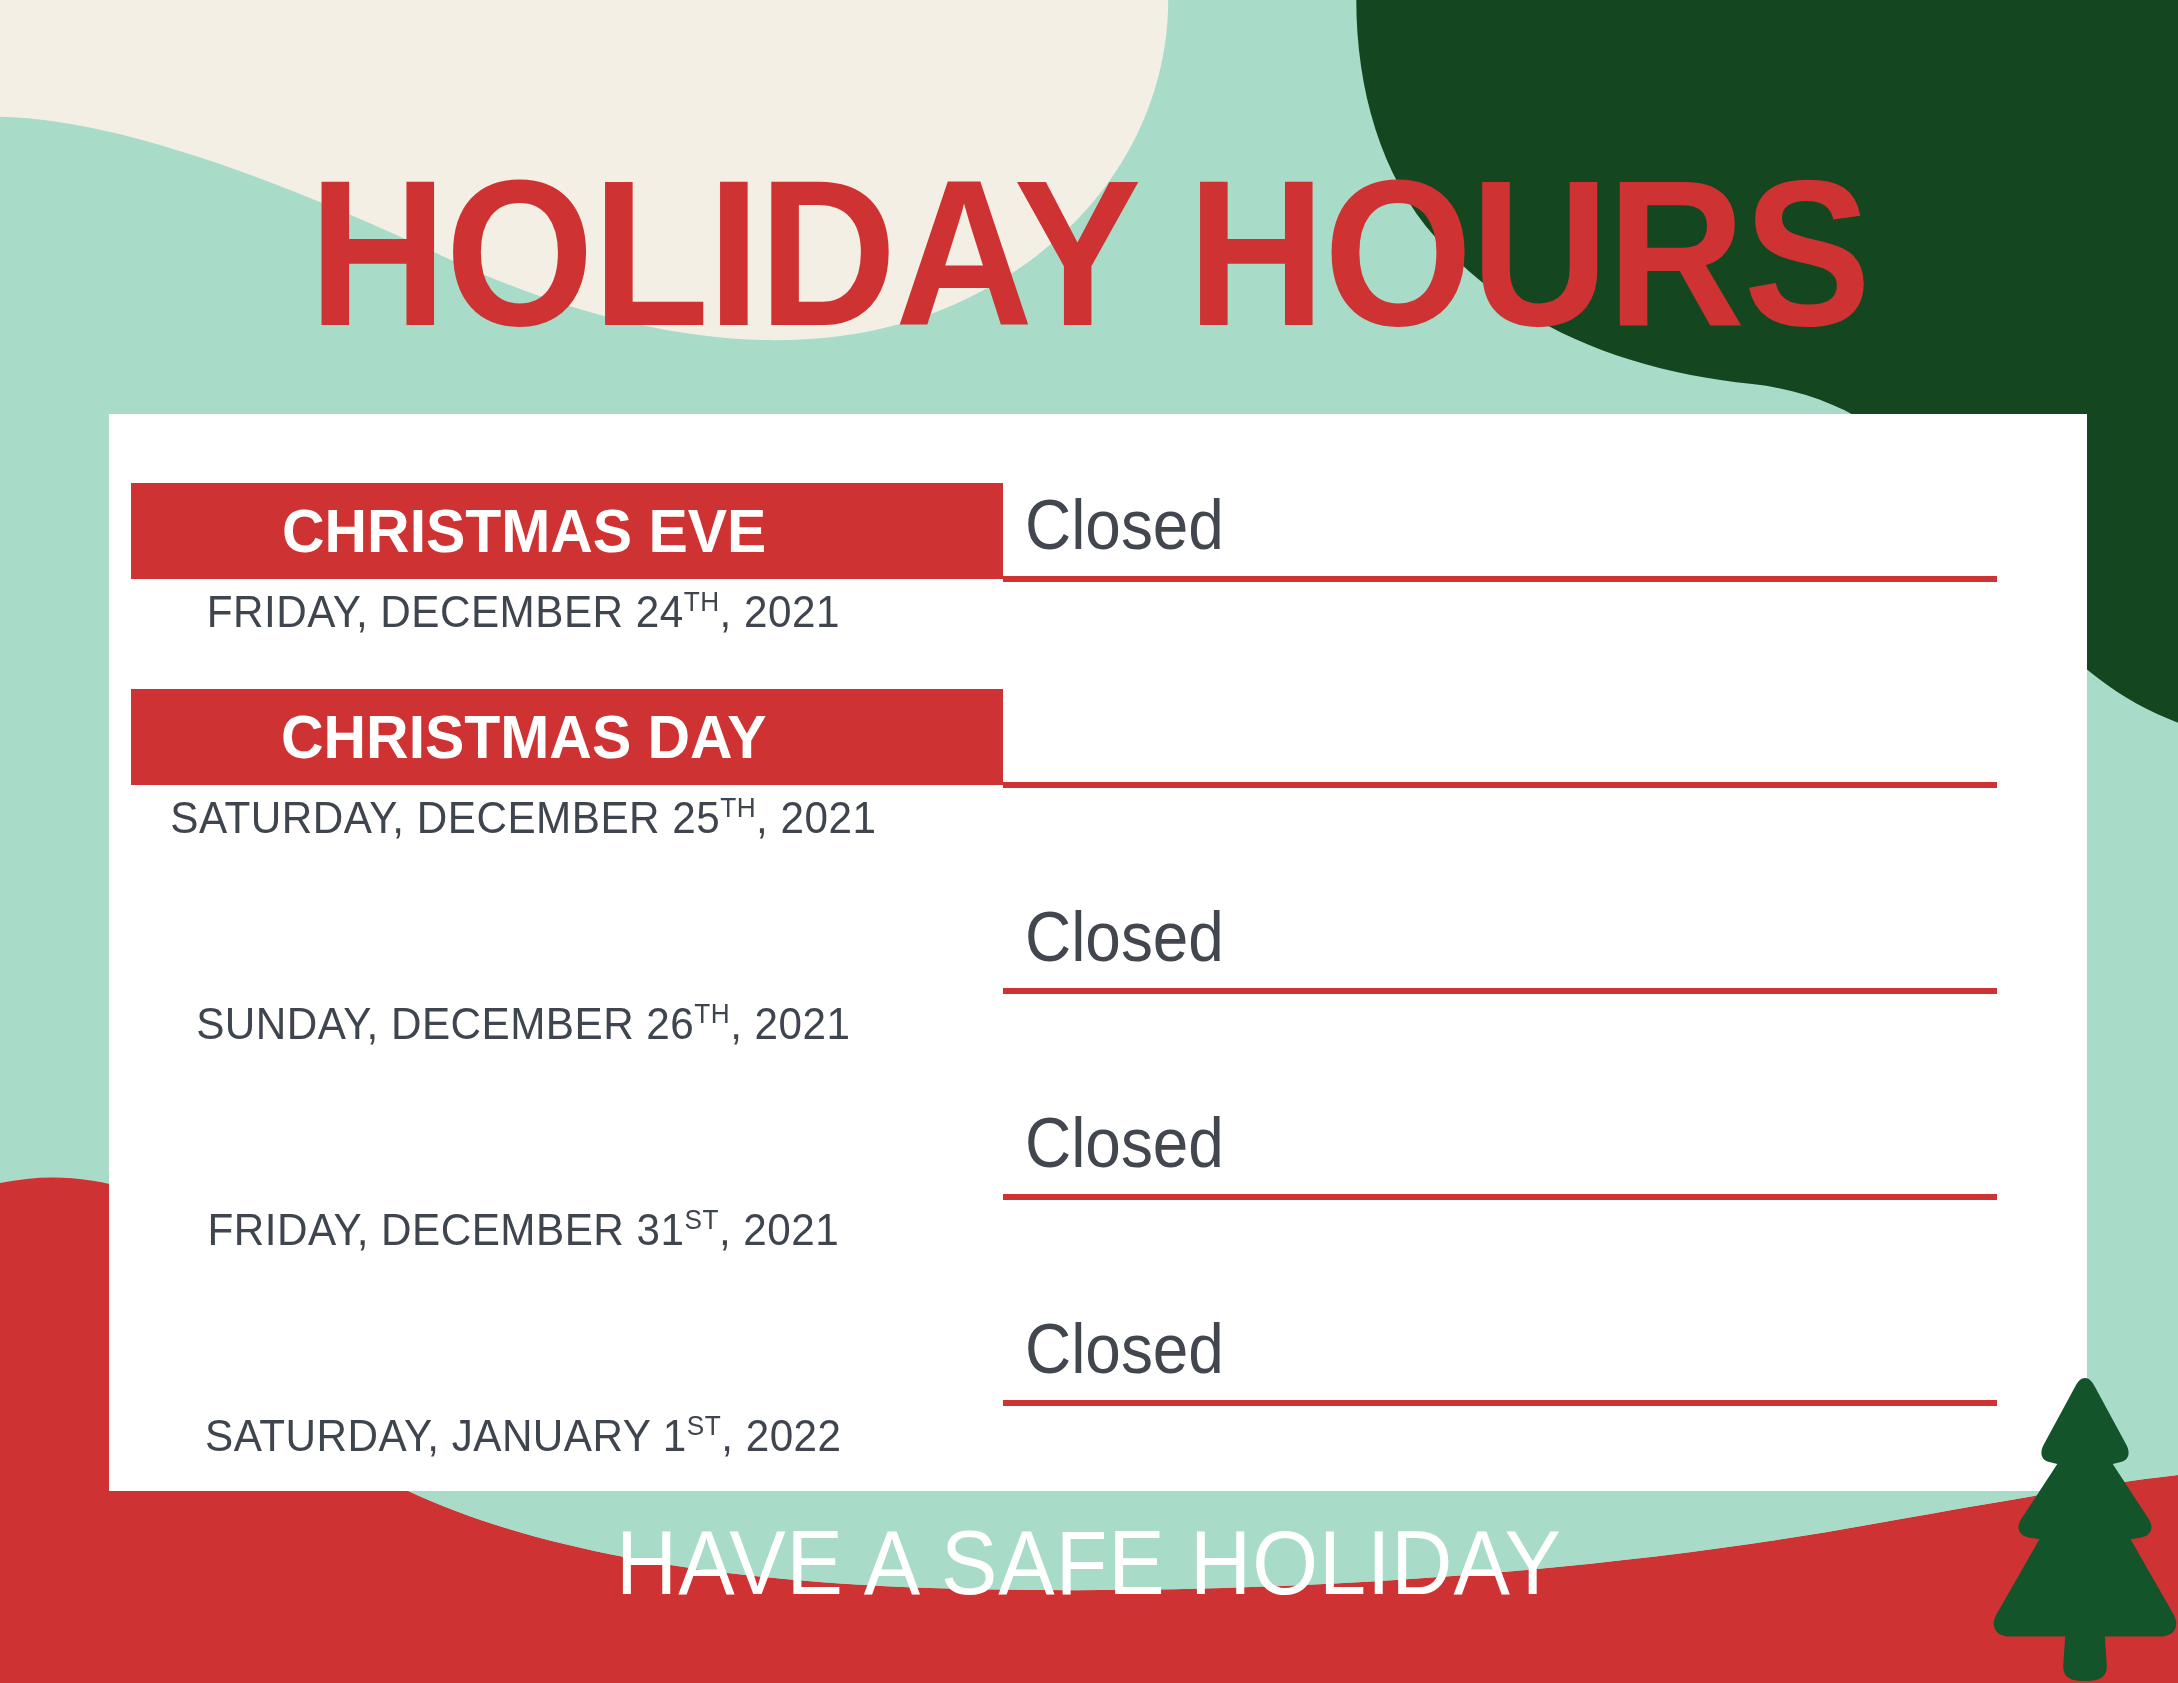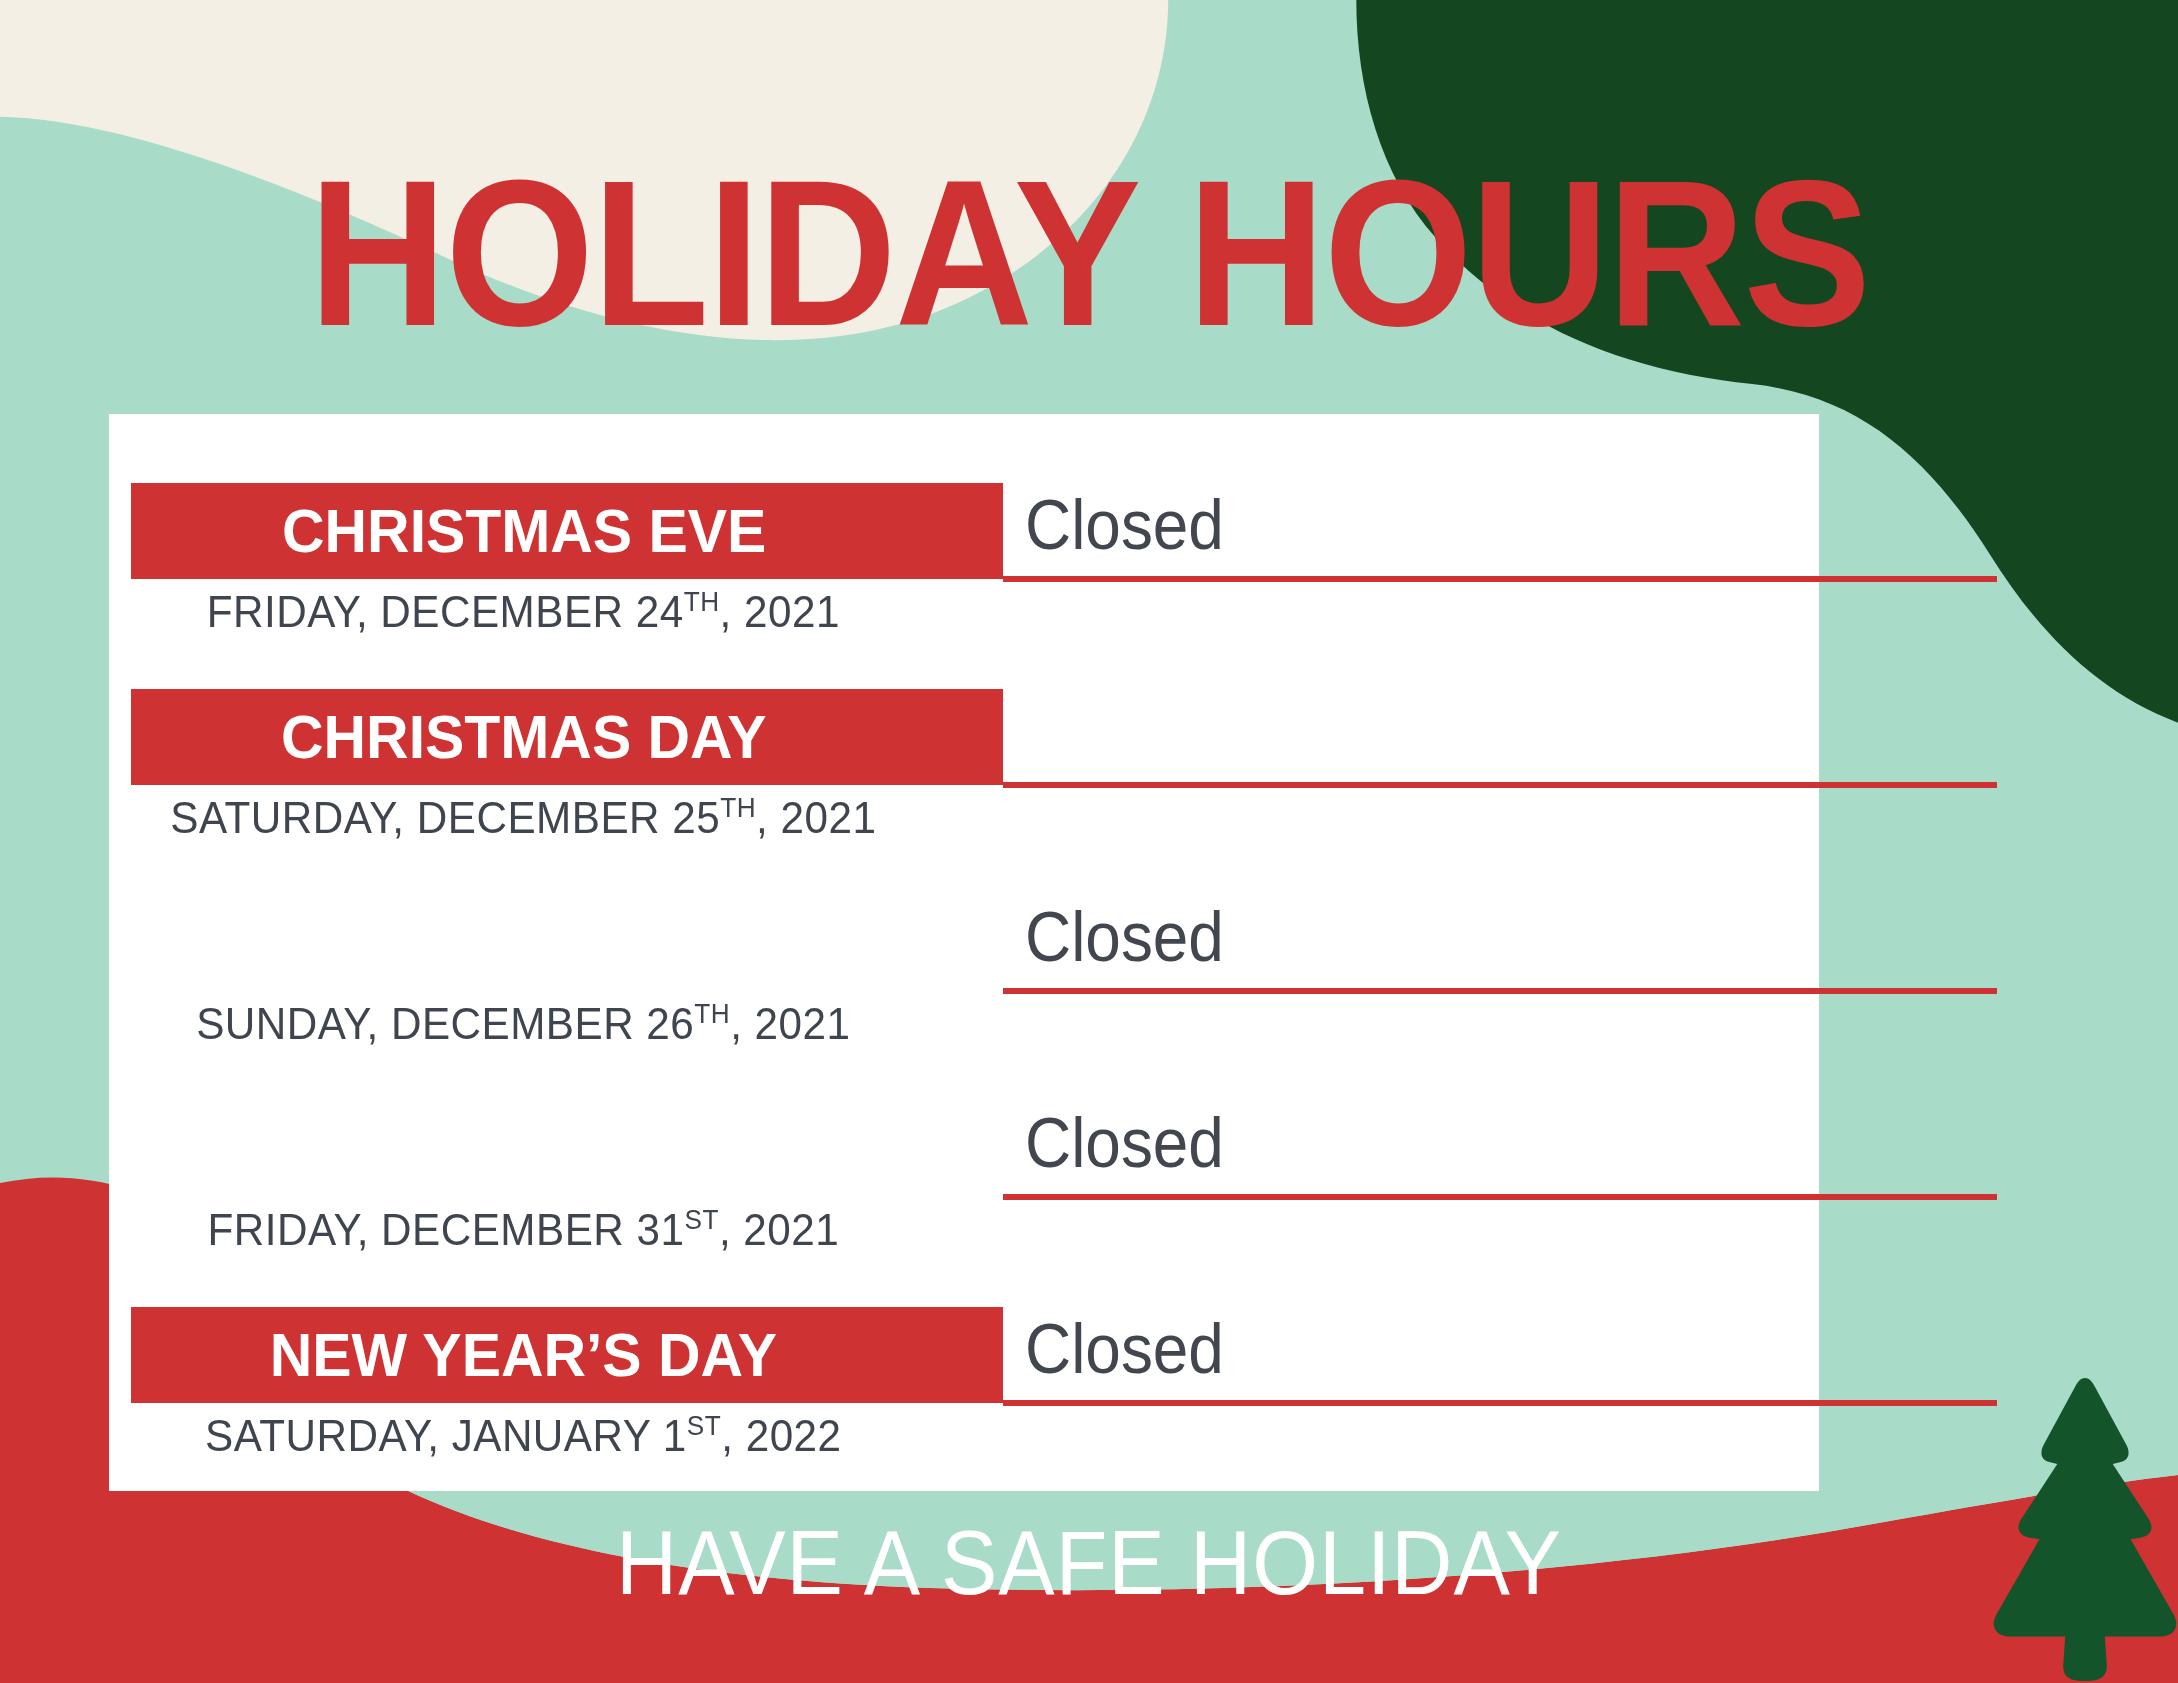--- a/index.html
+++ b/index.html
@@ -33,21 +33,21 @@
     letter-spacing: -2px;
     transform: scaleX(0.92);
     transform-origin: 50% 50%;
     white-space: nowrap;
   }
 
   
   #card {
     position: absolute;
     left: 109px; top: 414px;
-    width: 1710px; height: 1077px;
+    width: 1978px; height: 1077px;
     background: #ffffff;
   }
 
   
   .row {
     position: absolute;
     left: 0;
     width: 1978px;
     height: 206px;
   }
@@ -206,23 +206,20 @@
       <div class="date-text">
         <span>FRIDAY, DECEMBER 31</span><sup>ST</sup><span>, 2021</span>
       </div>
       <div class="hours-cell">
         <div class="hours-text">Closed</div>
       </div>
       <div class="hours-rule"></div>
     </div>
 
     <div class="row row-4">
-      <div class="name-banner">
-        <span class="name-text">NEW YEAR’S DAY</span>
-      </div>
       <div class="date-text">
         <span>SATURDAY, JANUARY 1</span><sup>ST</sup><span>, 2022</span>
       </div>
       <div class="hours-cell">
         <div class="hours-text">Closed</div>
       </div>
       <div class="hours-rule"></div>
     </div>
 
   </div>

